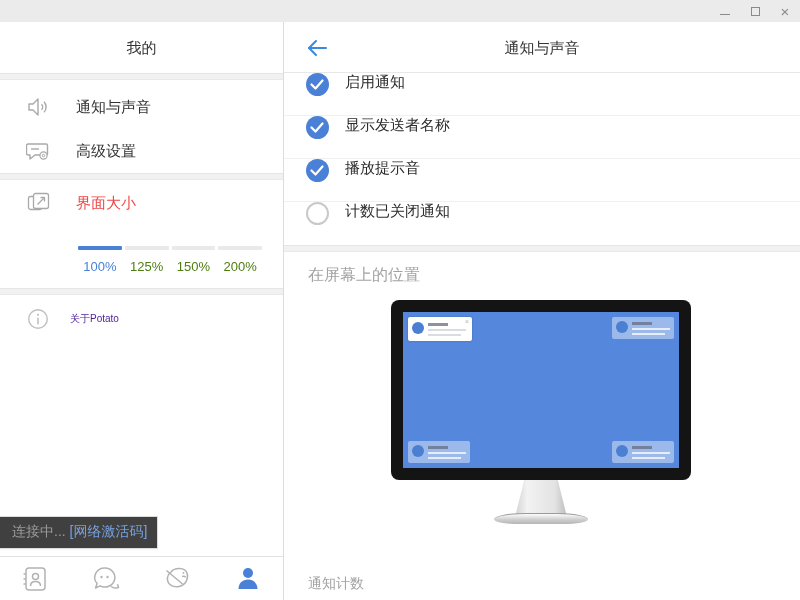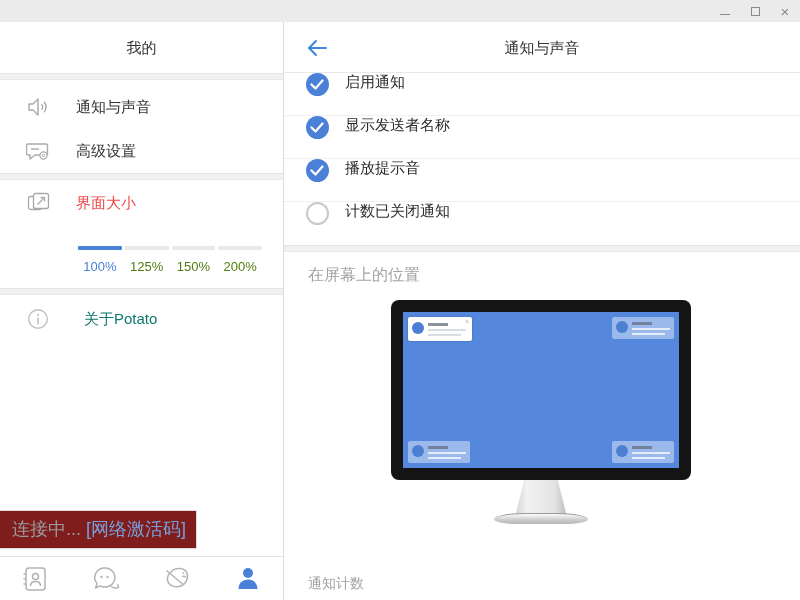--- a/index.html
+++ b/index.html
@@ -29,23 +29,23 @@
   .scale { margin:22px 0 0 78px; width:184px; }
   .scale-bar { display:flex; gap:3px; }
   .scale-seg { flex:1; height:4px; background:#e9e9e9; border-radius:1px; cursor:pointer; }
   .scale-seg.active { background:#4a80d6; }
   .scale-labels { display:flex; gap:3px; margin-top:9px; }
   .scale-labels span { flex:1; text-align:center; font-size:13px; color:#4d7c0f; cursor:pointer; }
   .scale-labels span.active { color:#4a80d6; }
   .sidebar .band2 { margin-top:14px; }
   .about-row { height:44px; display:flex; align-items:center; margin-top:2px; cursor:pointer; }
   .about-row .ic { width:24px; height:24px; margin-left:26px; display:flex; align-items:center; justify-content:center; }
-  .about-row .lbl { margin-left:34px; font-size:15px; color:#0f766e; }
-
-  .conn-tip { position:absolute; left:0; bottom:51px; background:#7f1d1d; border:1px solid #ddd; border-left:none; padding:6px 10px 7px 12px; font-size:18px; white-space:nowrap; box-shadow:0 1px 2px rgba(0,0,0,0.04); }
+  .about-row .lbl { margin-left:20px; font-size:10px; color:#4c1d95; }
+
+  .conn-tip { position:absolute; left:0; bottom:51px; background:#404040; border:1px solid #ddd; border-left:none; padding:6px 10px 7px 12px; font-size:14px; white-space:nowrap; box-shadow:0 1px 2px rgba(0,0,0,0.04); }
   .conn-tip .t1 { color:#9b9b9b; }
   .conn-tip .t2 { color:#76a0dc; cursor:pointer; }
 
   .bottom-nav { position:absolute; left:0; right:0; bottom:0; height:44px; border-top:1px solid #e2e2e2; display:flex; align-items:center; background:#fff; }
   .nav-item { flex:1; display:flex; align-items:center; justify-content:center; height:100%; cursor:pointer; }
 
   
   .panel-header { height:51px; position:relative; border-bottom:1px solid #e8e8e8; }
   .back-btn { position:absolute; left:20px; top:13px; width:26px; height:26px; display:flex; align-items:center; justify-content:center; cursor:pointer; }
   .panel-title { text-align:center; line-height:51px; font-size:15px; color:#333; }

